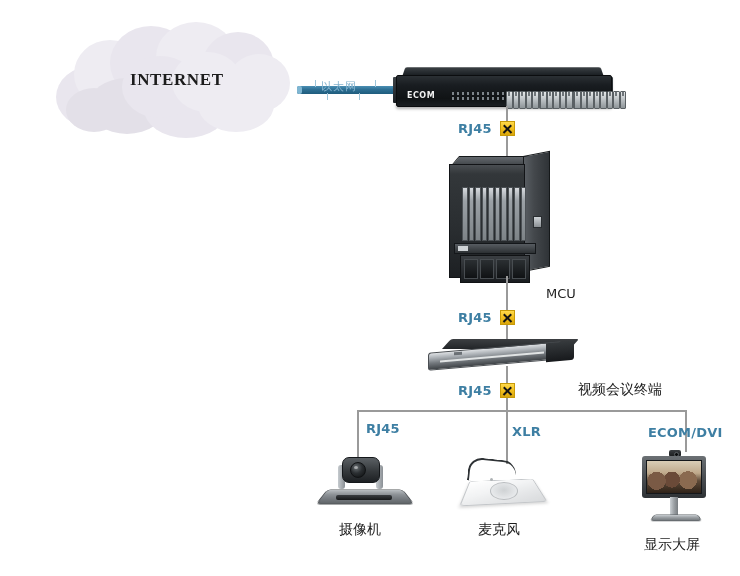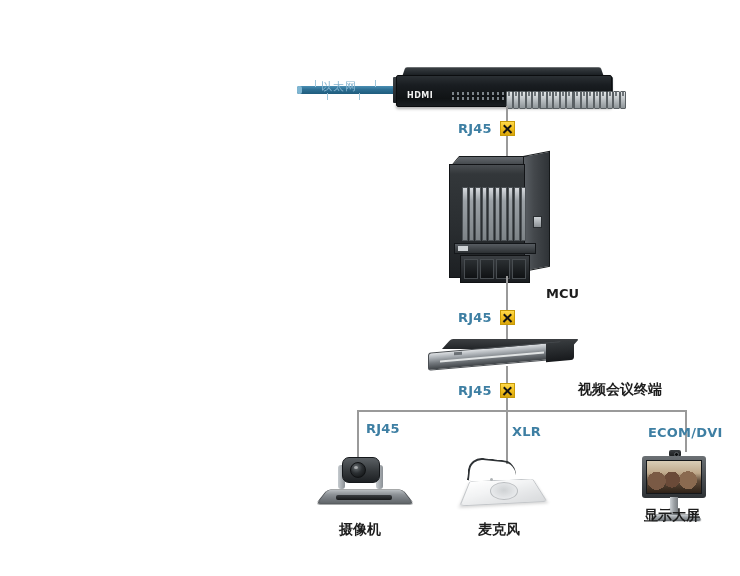--- a/index.html
+++ b/index.html
@@ -367,52 +367,67 @@
     font-size:13px;
     font-weight:bold;
     font-family:"DejaVu Sans", sans-serif;
     white-space:nowrap;
     letter-spacing:0.2px;
   }
   .dlabel {
     position:absolute;
     color:#1d1d1d;
     font-size:13px;
-    font-weight:bold;
+    font-weight:normal;
     white-space:nowrap;
     font-family:"Liberation Serif", serif;
   }
   .dlabel.latin {
     font-family:"DejaVu Sans", sans-serif;
     font-size:13px;
   }
   .cn { font-family:"DejaVu Sans", "Liberation Serif", serif; }
 </style>
 </head>
 <body>
 
 <div id="canvas">
 
+  <div class="node" id="cloud-group">
+    <div class="puff" style="left:4px;  top:44px; width:74px;  height:62px;"></div>
+    <div class="puff lite" style="left:22px; top:18px; width:72px;  height:68px;"></div>
+    <div class="puff" style="left:58px; top:4px;  width:82px;  height:74px;"></div>
+    <div class="puff lite" style="left:104px;top:0px;  width:80px;  height:70px;"></div>
+    <div class="puff" style="left:150px;top:10px; width:72px;  height:68px;"></div>
+    <div class="puff lite" style="left:176px;top:32px; width:62px;  height:58px;"></div>
+    <div class="puff dk" style="left:36px; top:56px; width:78px;  height:56px;"></div>
+    <div class="puff" style="left:92px; top:58px; width:84px;  height:58px;"></div>
+    <div class="puff lite" style="left:146px;top:56px; width:76px;  height:54px;"></div>
+    <div class="puff dk" style="left:14px; top:66px; width:56px;  height:44px;"></div>
+    <div class="puff" style="left:70px; top:34px; width:76px;  height:62px;"></div>
+    <div class="puff lite" style="left:120px;top:30px; width:70px;  height:60px;"></div>
+    <div id="cloud-label">INTERNET</div>
+  </div>
 
   <div class="node" id="eth-bar">
     <span class="cap l"></span>
     <span class="cap r"></span>
     <span class="eth-tick" style="left:18px; top:-6px;"></span>
     <span class="eth-tick" style="left:78px; top:-6px;"></span>
     <span class="eth-tick" style="left:30px; top:7px;"></span>
     <span class="eth-tick" style="left:62px; top:7px;"></span>
   </div>
   <div id="eth-label">以太网</div>
 
   <div class="node" id="switch">
     <div class="sw-top"></div>
     <div class="sw-ear l"></div>
     <div class="sw-ear r"></div>
     <div class="sw-face">
-      <div class="sw-logo">HDMI</div>
+      <div class="sw-logo">ECOM</div>
       <div class="sw-sub"></div>
       <div class="sw-leds">
         <i style="left:0px;   top:0px;"></i>
           <i style="left:5px;  top:0px;"></i>
         <i style="left:10px;  top:0px;"></i>
           <i style="left:15px; top:0px;"></i>
         <i style="left:20px;  top:0px;"></i>
           <i style="left:25px; top:0px;"></i>
         <i style="left:30px;  top:0px;"></i>
           <i style="left:35px; top:0px;"></i>
@@ -549,15 +564,15 @@
   <div class="dlabel cn" style="left:478px; top:521px; font-size:14px;">麦克风</div>
 
   <div class="node" id="display">
     <div class="disp-cam"></div>
     <div class="disp-bezel">
       <div class="disp-screen"></div>
     </div>
     <div class="disp-pole"></div>
     <div class="disp-foot"></div>
   </div>
-  <div class="dlabel cn" style="left:644px; top:507px; font-size:14px;">显示大屏</div>
+  <div class="dlabel cn" style="left:644px; top:536px; font-size:14px;">显示大屏</div>
 
 </div>
 
 </body></html>

